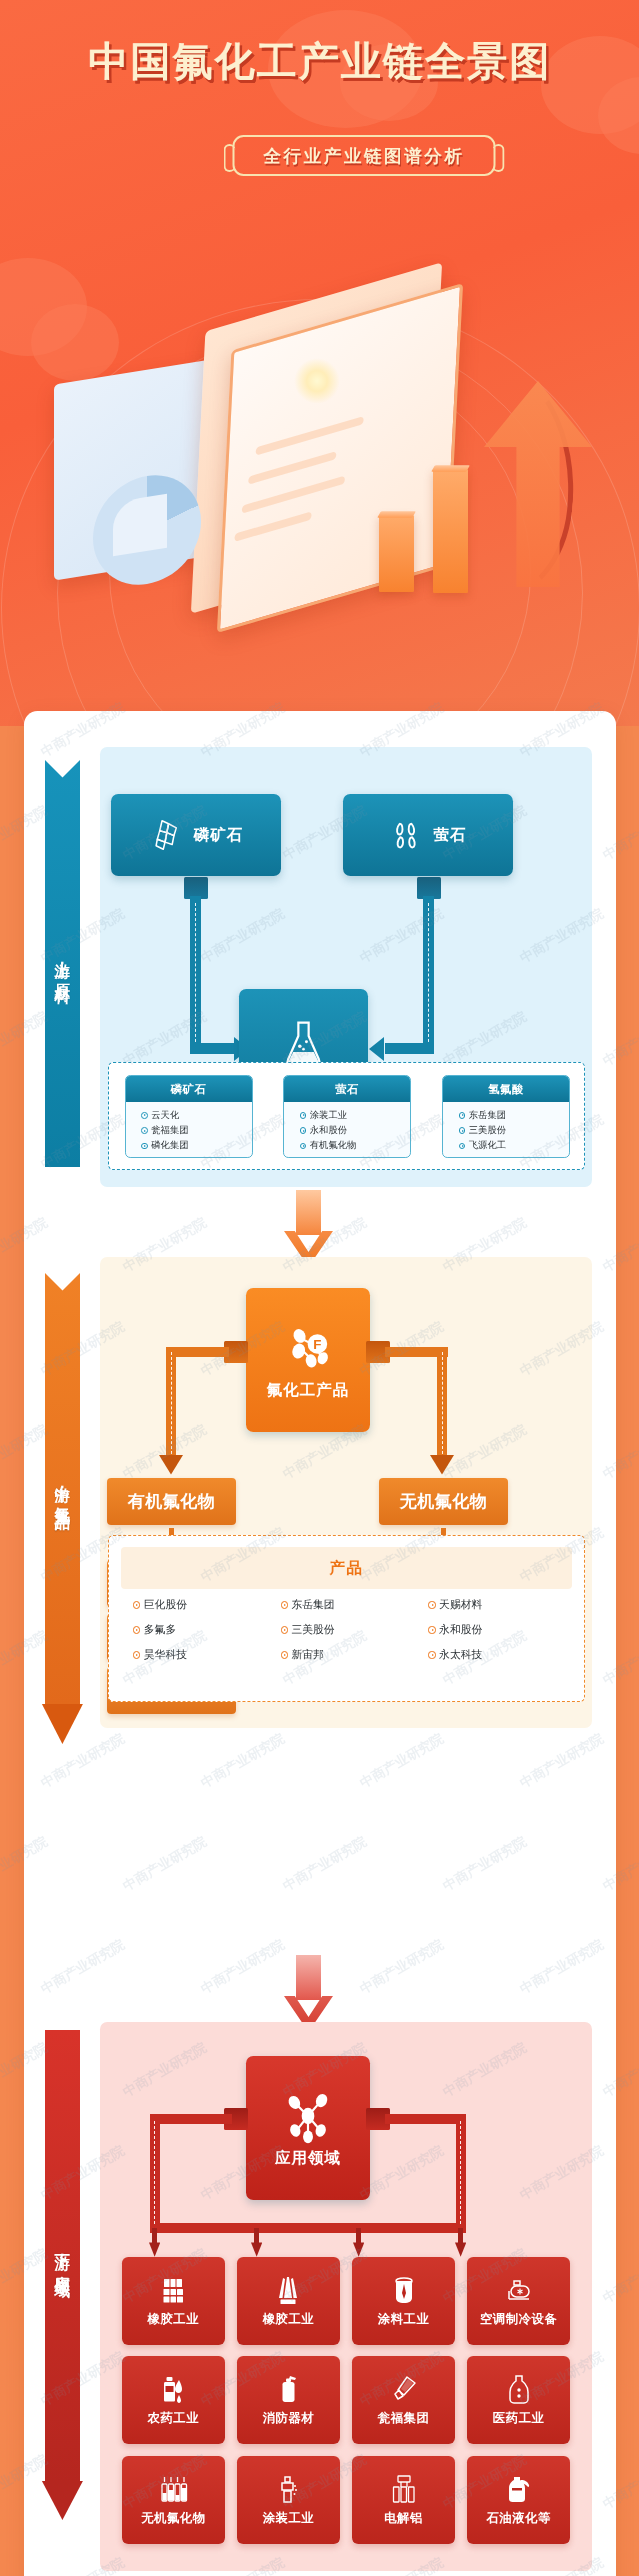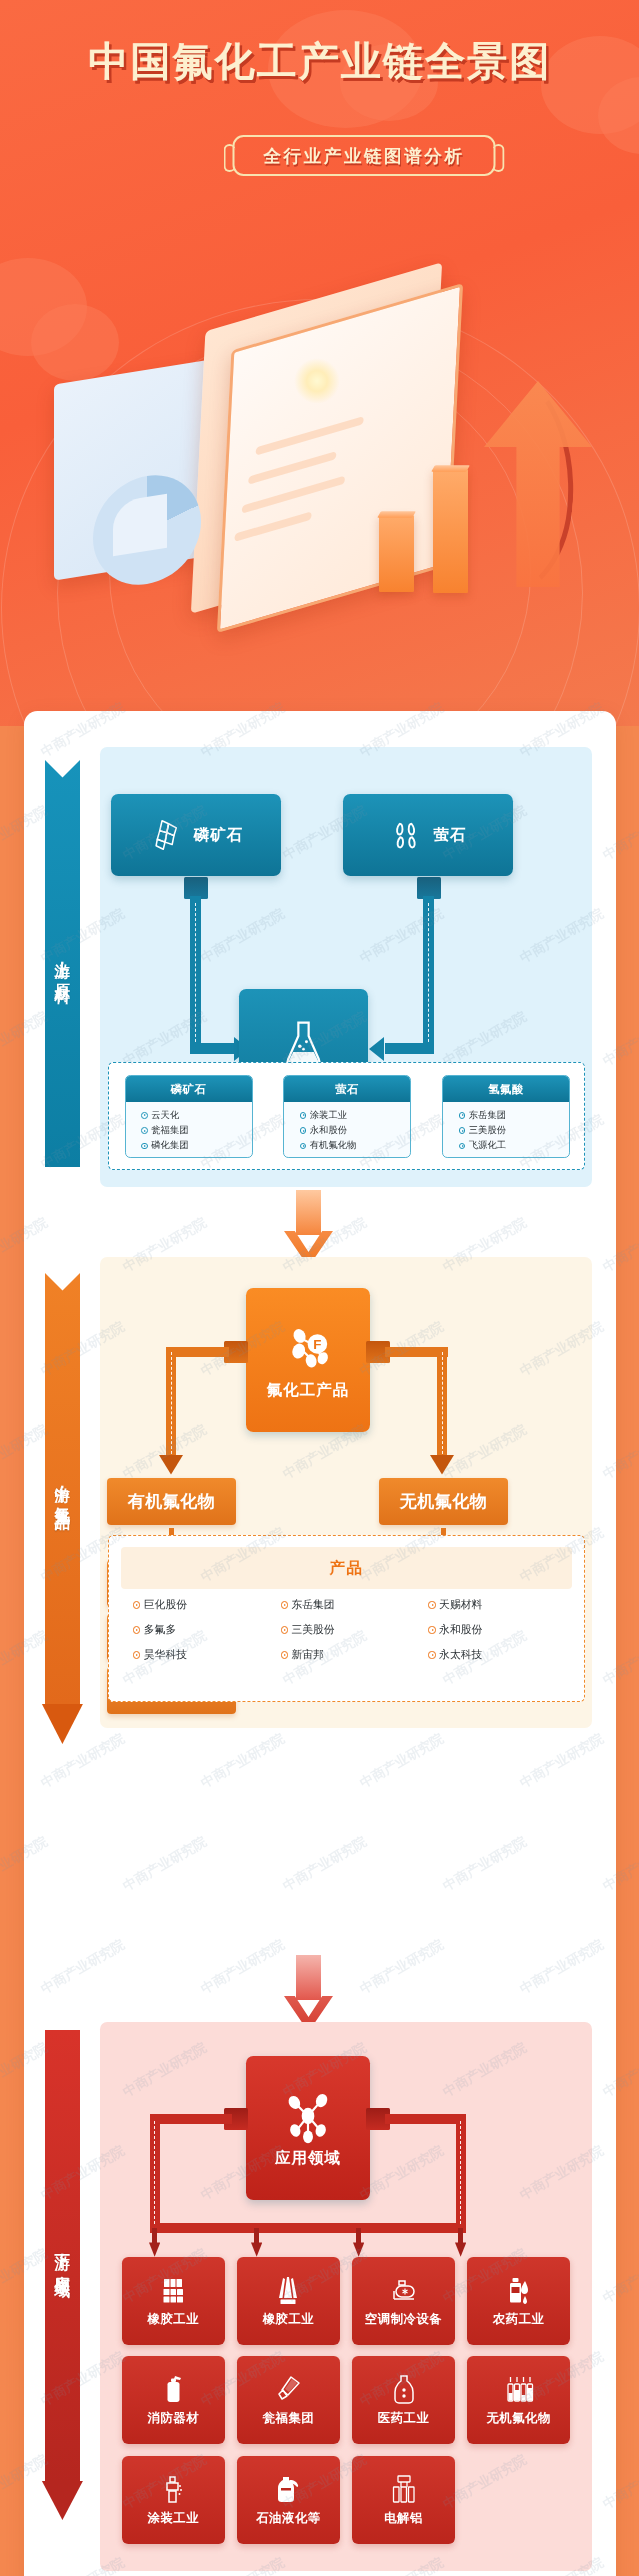--- a/index.html
+++ b/index.html
@@ -700,20 +700,28 @@
           <path d="M30 6 L34 6 L40 48 L24 48 Z"></path>
           <path d="M22 8 L26 10 L21 48 L14 48 Z"></path>
           <path d="M42 8 L38 10 L43 48 L50 48 Z"></path>
           <rect x="17" y="51" width="30" height="9" rx="1"></rect>
         </g>
       </svg>
       <span class="app-label">橡胶工业</span>
     </div>
     <div class="app-cell">
       <svg class="app-icon" viewBox="0 0 64 64">
+        <ellipse cx="32" cy="14" rx="16" ry="6" fill="none" stroke="#fff" stroke-width="3"></ellipse>
+        <path d="M16 14 L16 48 C16 54 22 58 32 58 C42 58 48 54 48 48 L48 14" fill="#fff"></path>
+        <path d="M32 20 L36 38 L32 50 L28 38 Z" fill="#bb251c"></path>
+      </svg>
+      <span class="app-label">涂料工业</span>
+    </div>
+    <div class="app-cell">
+      <svg class="app-icon" viewBox="0 0 64 64">
         <g fill="none" stroke="#fff" stroke-width="3">
           <rect x="16" y="24" width="36" height="22" rx="11"></rect>
           <path d="M22 14 h12 v8 h-12 z"></path>
           <path d="M12 50 h40"></path>
             <path d="M12 34 v16"></path>
         </g>
         <g stroke="#fff" stroke-width="2.4">
           <line x1="34" y1="29" x2="34" y2="41"></line>
             <line x1="29" y1="32" x2="39" y2="38"></line>
             <line x1="39" y1="32" x2="29" y2="38"></line>
@@ -795,40 +803,40 @@
           <path d="M24 36 h14 v22 h-14 z"></path>
         </g>
         <circle cx="46" cy="26" r="2" fill="#fff"></circle>
           <circle cx="48" cy="34" r="2" fill="#fff"></circle>
           <circle cx="45" cy="42" r="2" fill="#fff"></circle>
       </svg>
       <span class="app-label">涂装工业</span>
     </div>
     <div class="app-cell">
       <svg class="app-icon" viewBox="0 0 64 64">
-        <g fill="#fff">
-          <path d="M22 8 h12 v6 c0 0 10 5 10 16 v22 c0 4-3 6-7 6 h-18 c-4 0-7-2-7-6 v-22 c0-11 10-16 10-16 z"></path>
-          <path d="M36 14 C44 14 50 18 52 24 C53 27 51 29 49 27 C46 23 42 21 36 21 Z"></path>
-        </g>
-        <rect x="18" y="30" width="20" height="5" fill="#bb251c"></rect>
-      </svg>
-      <span class="app-label">石油液化等</span>
-    </div>
-    <div class="app-cell">
-      <svg class="app-icon" viewBox="0 0 64 64">
         <g fill="none" stroke="#fff" stroke-width="2.6">
           <rect x="20" y="6" width="24" height="12" rx="1"></rect>
           <line x1="26" y1="18" x2="26" y2="28"></line>
             <line x1="38" y1="18" x2="38" y2="28"></line>
           <rect x="11" y="28" width="11" height="30" rx="1"></rect>
           <rect x="26" y="28" width="11" height="30" rx="1"></rect>
           <rect x="41" y="28" width="11" height="30" rx="1"></rect>
         </g>
       </svg>
       <span class="app-label">电解铝</span>
+    </div>
+    <div class="app-cell">
+      <svg class="app-icon" viewBox="0 0 64 64">
+        <g fill="#fff">
+          <path d="M22 8 h12 v6 c0 0 10 5 10 16 v22 c0 4-3 6-7 6 h-18 c-4 0-7-2-7-6 v-22 c0-11 10-16 10-16 z"></path>
+          <path d="M36 14 C44 14 50 18 52 24 C53 27 51 29 49 27 C46 23 42 21 36 21 Z"></path>
+        </g>
+        <rect x="18" y="30" width="20" height="5" fill="#bb251c"></rect>
+      </svg>
+      <span class="app-label">石油液化等</span>
     </div>
   </div>
 
 </div>
 
 <div class="wm-layer" id="wm-layer">
     <div class="wm" style="left: 36px; top: 721px;">中商产业研究院</div>
     <div class="wm" style="left: 196px; top: 721px;">中商产业研究院</div>
     <div class="wm" style="left: 355px; top: 721px;">中商产业研究院</div>
     <div class="wm" style="left: 515px; top: 721px;">中商产业研究院</div>

